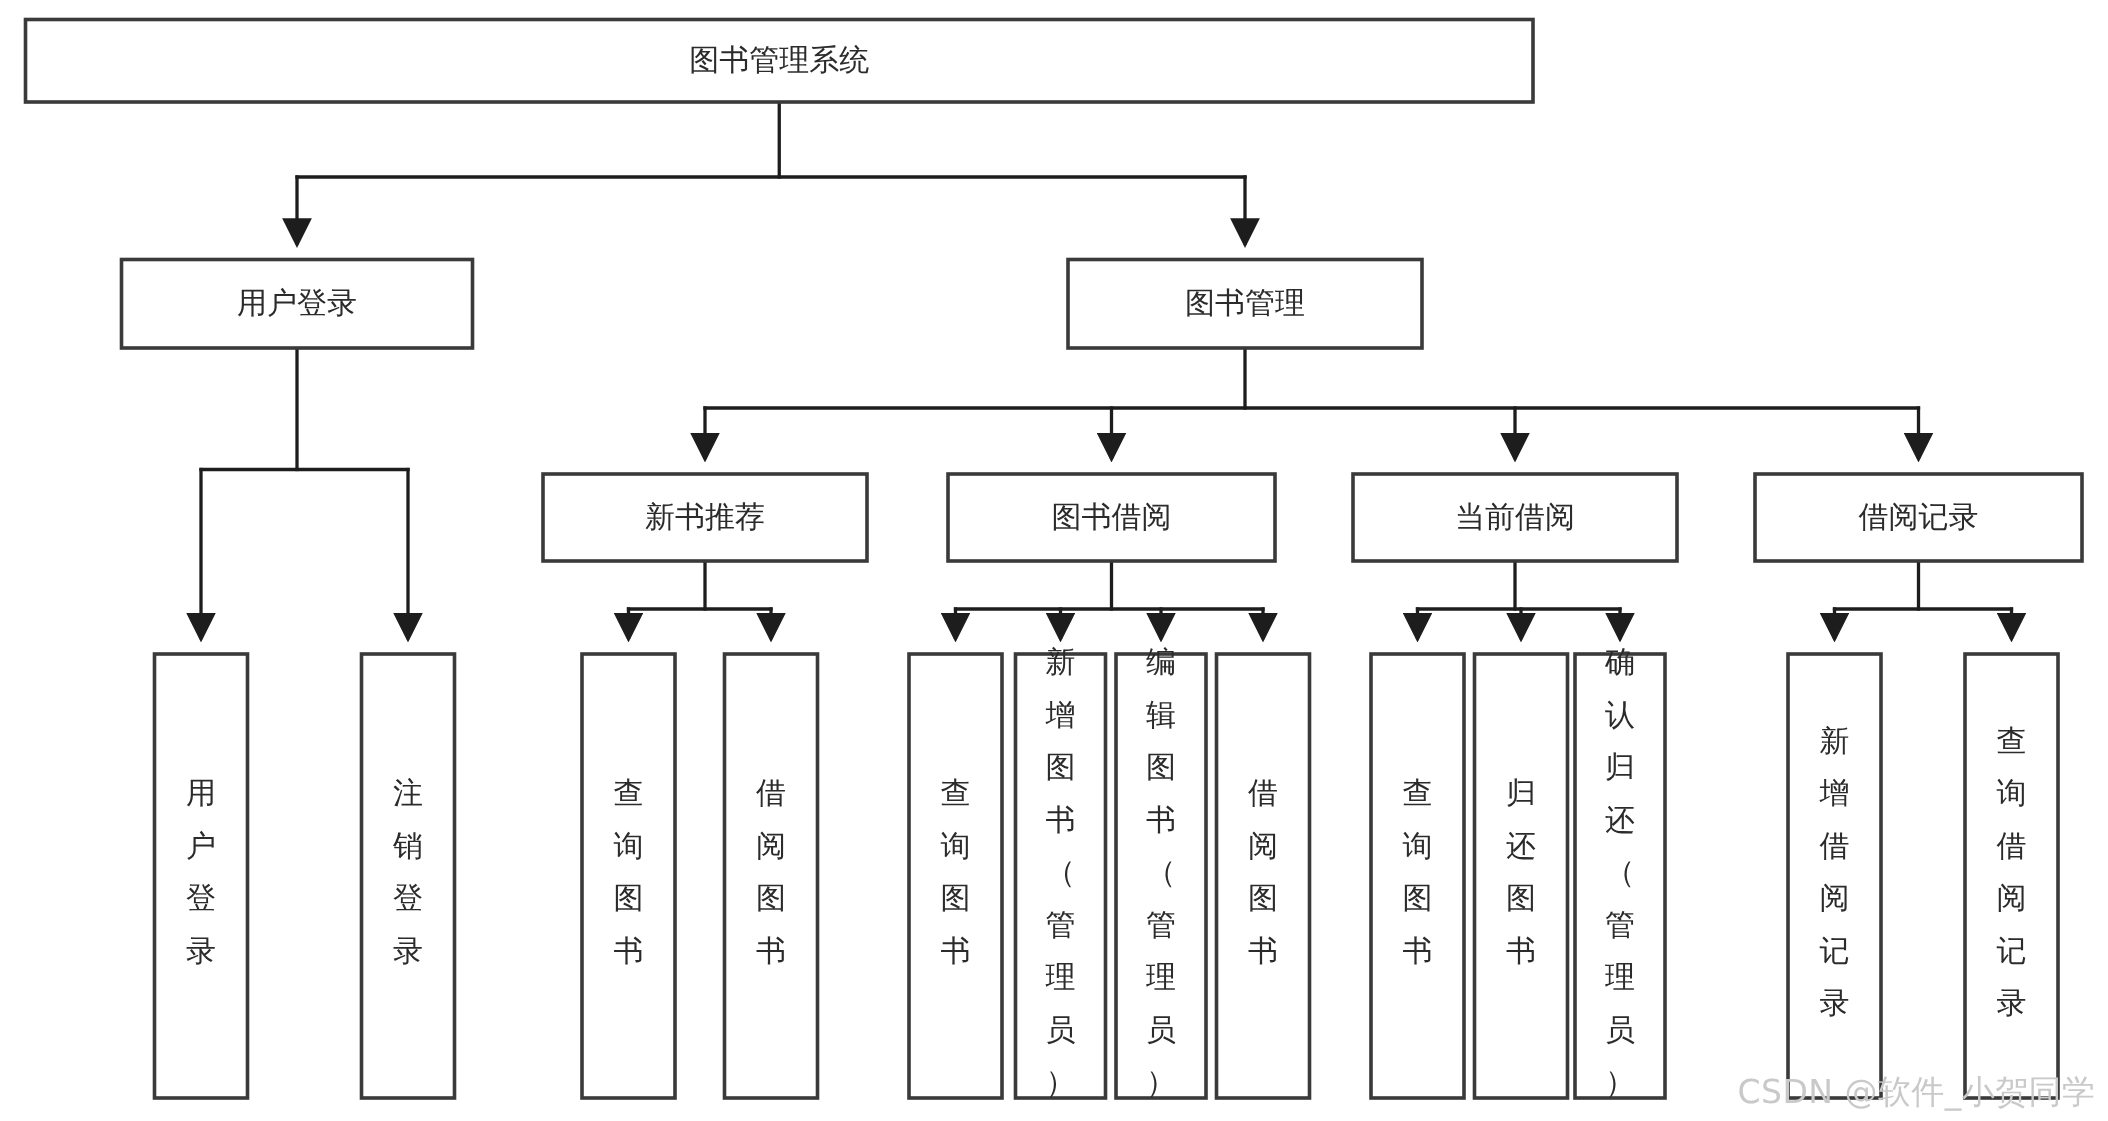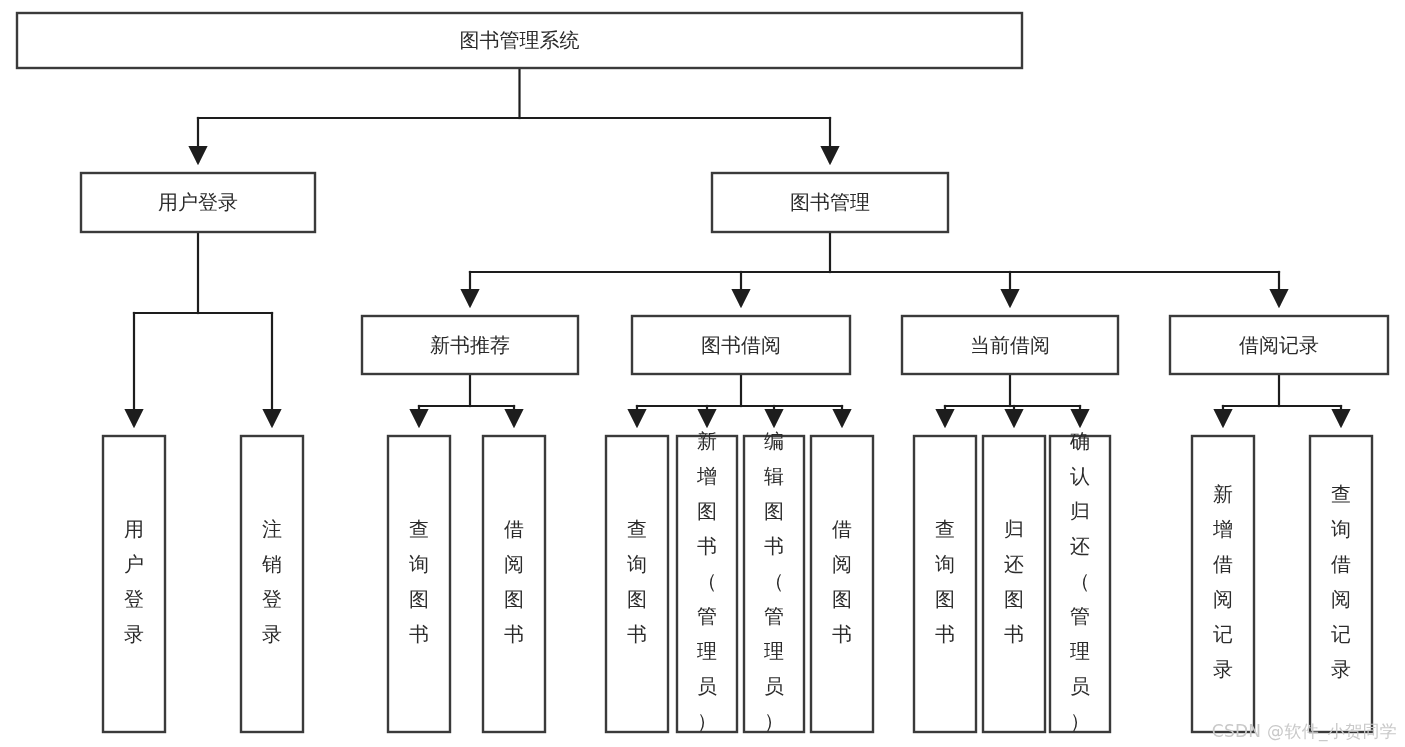--- a/index.html
+++ b/index.html
@@ -23,21 +23,21 @@
     font-family:"DejaVu Sans","Liberation Sans",sans-serif;
     font-size:20px;
     text-anchor:middle;
   }
   .link-line{
     stroke:#1d1d1d;stroke-width:2.2;fill:none;stroke-linecap:square;
   }
   .watermark{
     position:absolute;right:8px;bottom:4px;
     font-family:"DejaVu Sans","Liberation Sans",sans-serif;
-    font-size:17px;color:#c9c9c9;white-space:nowrap;
+    font-size:22px;color:#c9c9c9;white-space:nowrap;
     letter-spacing:0.3px;
   }
 </style>
 </head>
 <body>
 
 <svg id="canvas" viewBox="0 0 1405 747">
   <defs>
     <marker id="arrow" viewBox="0 0 12 12" refX="10" refY="6" markerWidth="9" markerHeight="9" orient="auto-start-reverse">
       <path d="M 0 0 L 12 6 L 0 12 z" fill="#1d1d1d"></path>

